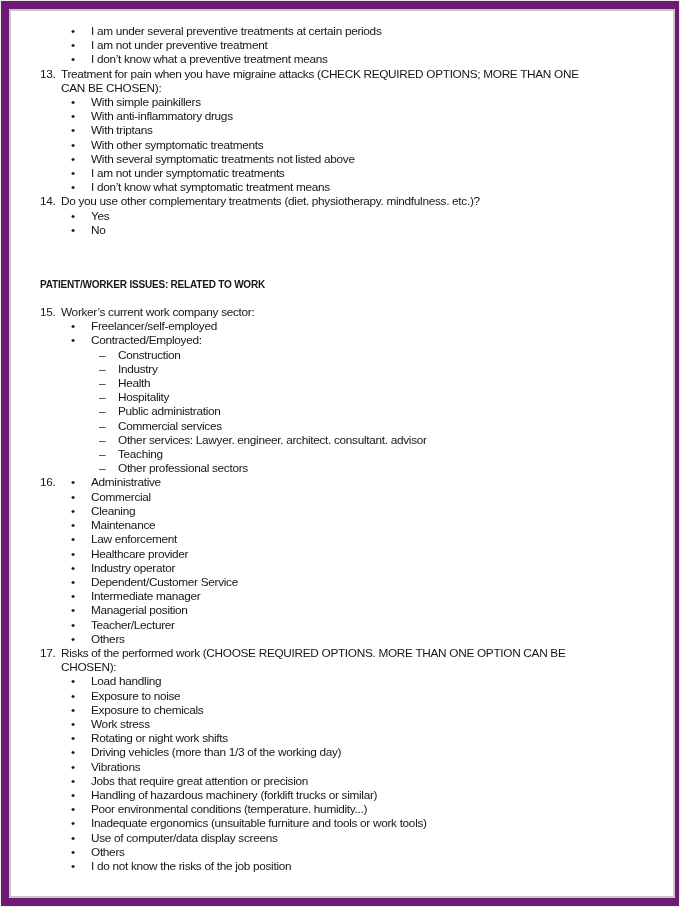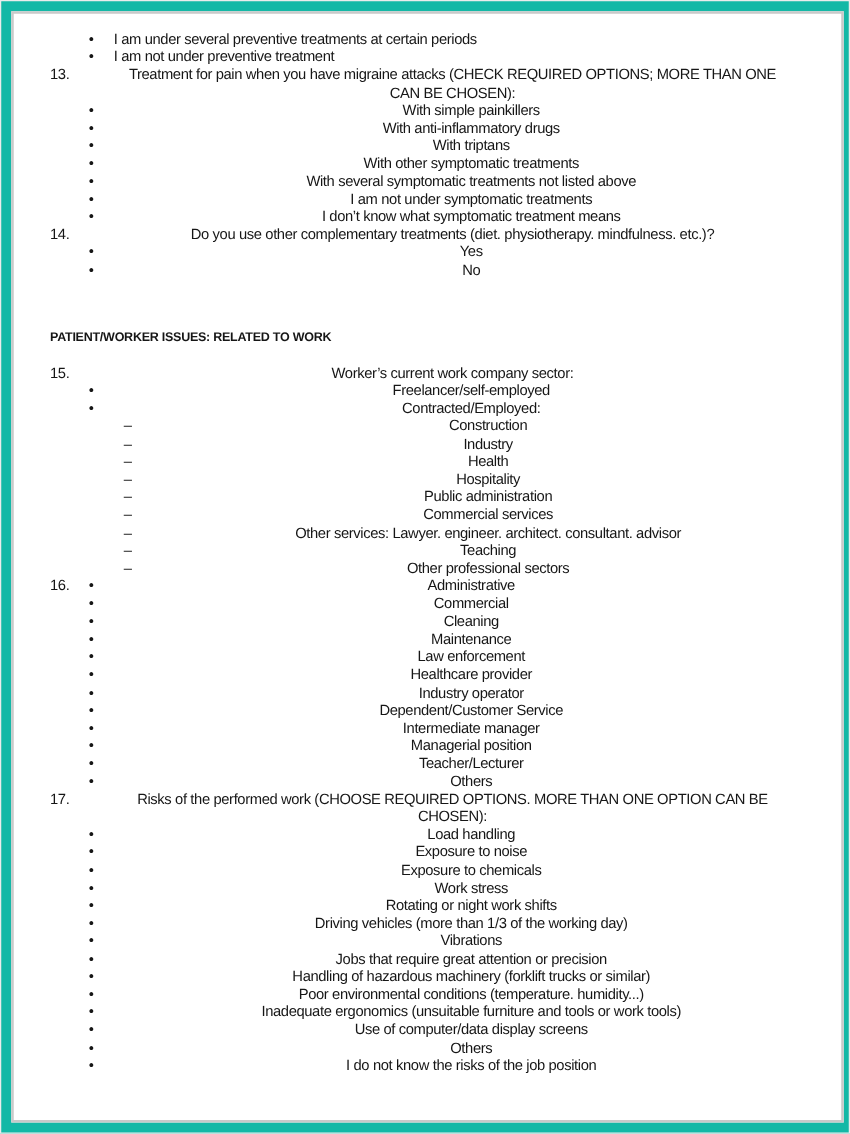--- a/index.html
+++ b/index.html
@@ -4,21 +4,21 @@
 <style>
   html, body {
     margin: 0; padding: 0;
     width: 680px; height: 907px;
     background: #ffffff;
     overflow: hidden;
   }
   .canvas {
     position: relative;
     width: 680px; height: 907px;
-    background: #14b8a6;
+    background: #701a75;
     box-sizing: border-box;
     border: 1px solid #ececec;
   }
   .page {
     position: absolute;
     left: 8px; top: 8px; right: 4px; bottom: 8px;
     border: 2px solid #c9c9c9;
     background: #ffffff;
   }
   .content {
@@ -38,21 +38,21 @@
     padding-left: 30px;
   }
   .bullet-list > li::before {
     content: "\2022";
     position: absolute;
     left: 10px;
   }
   .intro { margin-left: 21px; }
   .q { display: flex; }
   .q-num { width: 21px; flex: 0 0 21px; }
-  .q-body { flex: 1 1 auto; min-width: 0; text-align: center; }
+  .q-body { flex: 1 1 auto; min-width: 0; }
   .q-text { white-space: pre-line; }
   .dash-list > li {
     position: relative;
     padding-left: 27px;
   }
   .dash-list > li::before {
     content: "\2013";
     position: absolute;
     left: 8px;
   }
@@ -67,20 +67,21 @@
 </head>
 <body>
 
 <div class="canvas">
   <div class="page">
     <div class="content">
 
       <ul class="bullet-list intro">
           <li>I am under several preventive treatments at certain periods</li>
           <li>I am not under preventive treatment</li>
+          <li>I don’t know what a preventive treatment means</li>
         </ul>
 
       <div class="q">
         <div class="q-num">13.</div>
         <div class="q-body">
           <div class="q-text">Treatment for pain when you have migraine attacks (CHECK REQUIRED OPTIONS; MORE THAN ONE
 CAN BE CHOSEN):</div>
           <ul class="bullet-list">
               <li>With simple painkillers</li>
               <li>With anti-inflammatory drugs</li>

